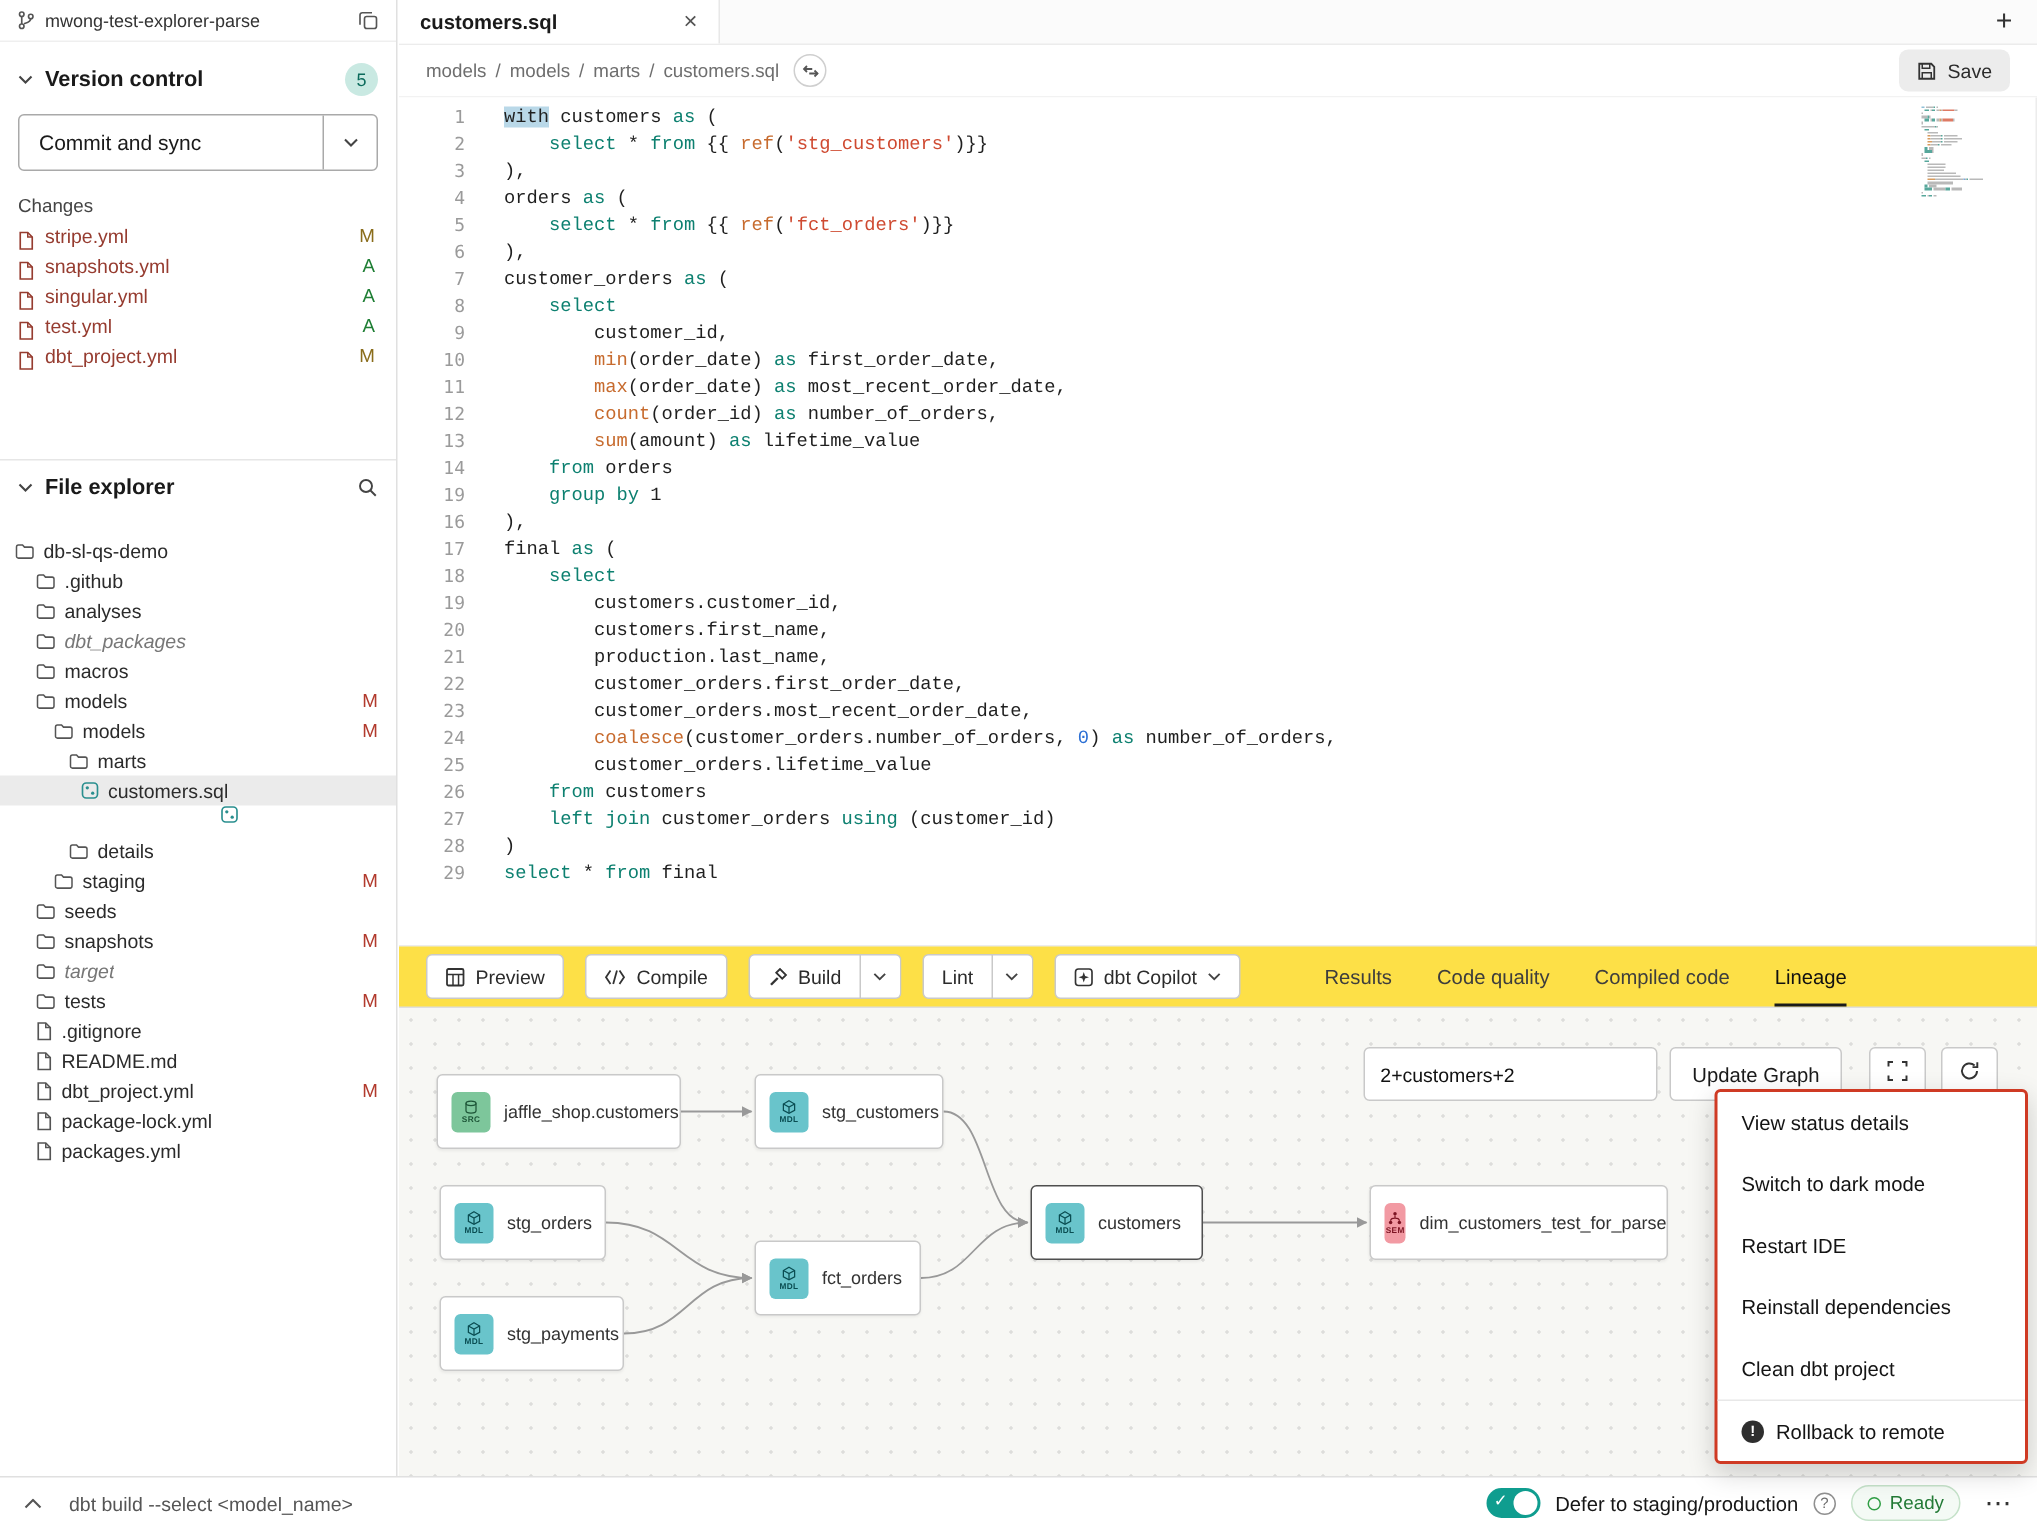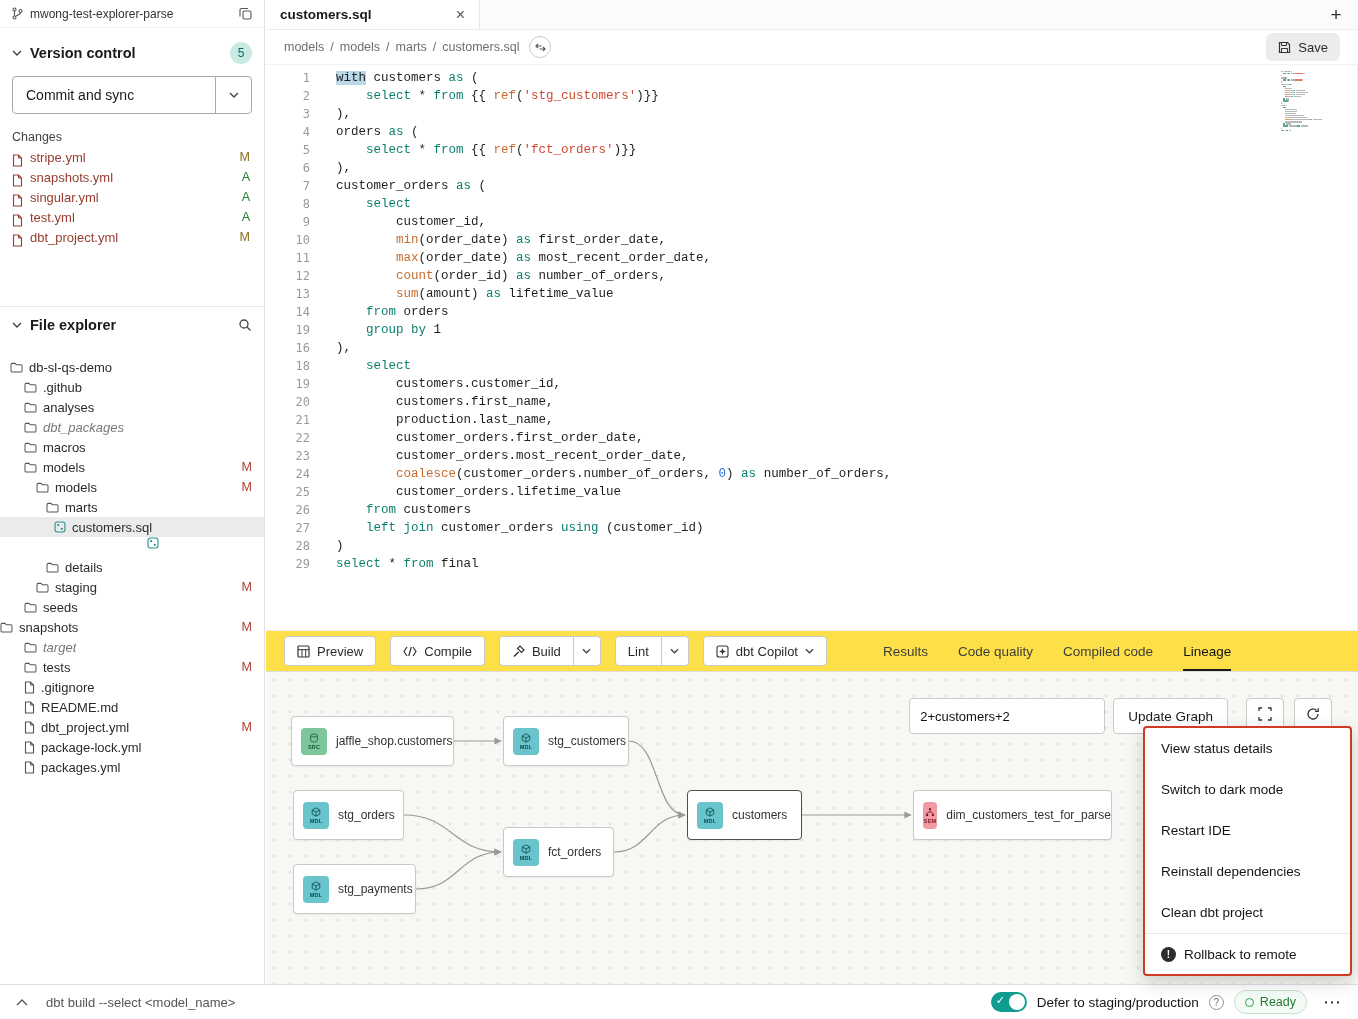--- a/index.html
+++ b/index.html
@@ -324,21 +324,21 @@
           <span class="fx-st">M</span>
         </div>
         <div class="fx-row" style="padding-left: 24px;">
           <span class="fx-ic ic">
             <svg width="13" height="11" viewBox="0 0 14 12">
               <path d="M1 3c0-.8.6-1.5 1.4-1.5h3L6.8 3h4.8c.8 0 1.4.6 1.4 1.4v5.1c0 .8-.6 1.5-1.4 1.5H2.4C1.6 11 1 10.4 1 9.6z" fill="none" stroke="currentColor" stroke-width="1.1"></path>
             </svg>
           </span>
           <span class="fx-name">seeds</span>
         </div>
-        <div class="fx-row" style="">
+        <div class="fx-row" style="padding-left: 24px;">
           <span class="fx-ic ic">
             <svg width="13" height="11" viewBox="0 0 14 12">
               <path d="M1 3c0-.8.6-1.5 1.4-1.5h3L6.8 3h4.8c.8 0 1.4.6 1.4 1.4v5.1c0 .8-.6 1.5-1.4 1.5H2.4C1.6 11 1 10.4 1 9.6z" fill="none" stroke="currentColor" stroke-width="1.1"></path>
             </svg>
           </span>
           <span class="fx-name">snapshots</span>
           <span class="fx-st">M</span>
         </div>
         <div class="fx-row" style="padding-left: 24px;">
           <span class="fx-ic ic">
@@ -500,20 +500,24 @@
             <span class="ln">14</span>
             <span class="ct"><span class="tk-w">    </span><span class="tk-k">from</span><span class="tk-w"> orders</span></span>
           </div>
           <div class="cl">
             <span class="ln">19</span>
             <span class="ct"><span class="tk-w">    </span><span class="tk-k">group by</span><span class="tk-w"> 1</span></span>
           </div>
           <div class="cl">
             <span class="ln">16</span>
             <span class="ct"><span class="tk-w">),</span></span>
+          </div>
+          <div class="cl">
+            <span class="ln">17</span>
+            <span class="ct"><span class="tk-w">final </span><span class="tk-k">as</span><span class="tk-w"> (</span></span>
           </div>
           <div class="cl">
             <span class="ln">18</span>
             <span class="ct"><span class="tk-w">    </span><span class="tk-k">select</span></span>
           </div>
           <div class="cl">
             <span class="ln">19</span>
             <span class="ct"><span class="tk-w">        customers.customer_id,</span></span>
           </div>
           <div class="cl">

